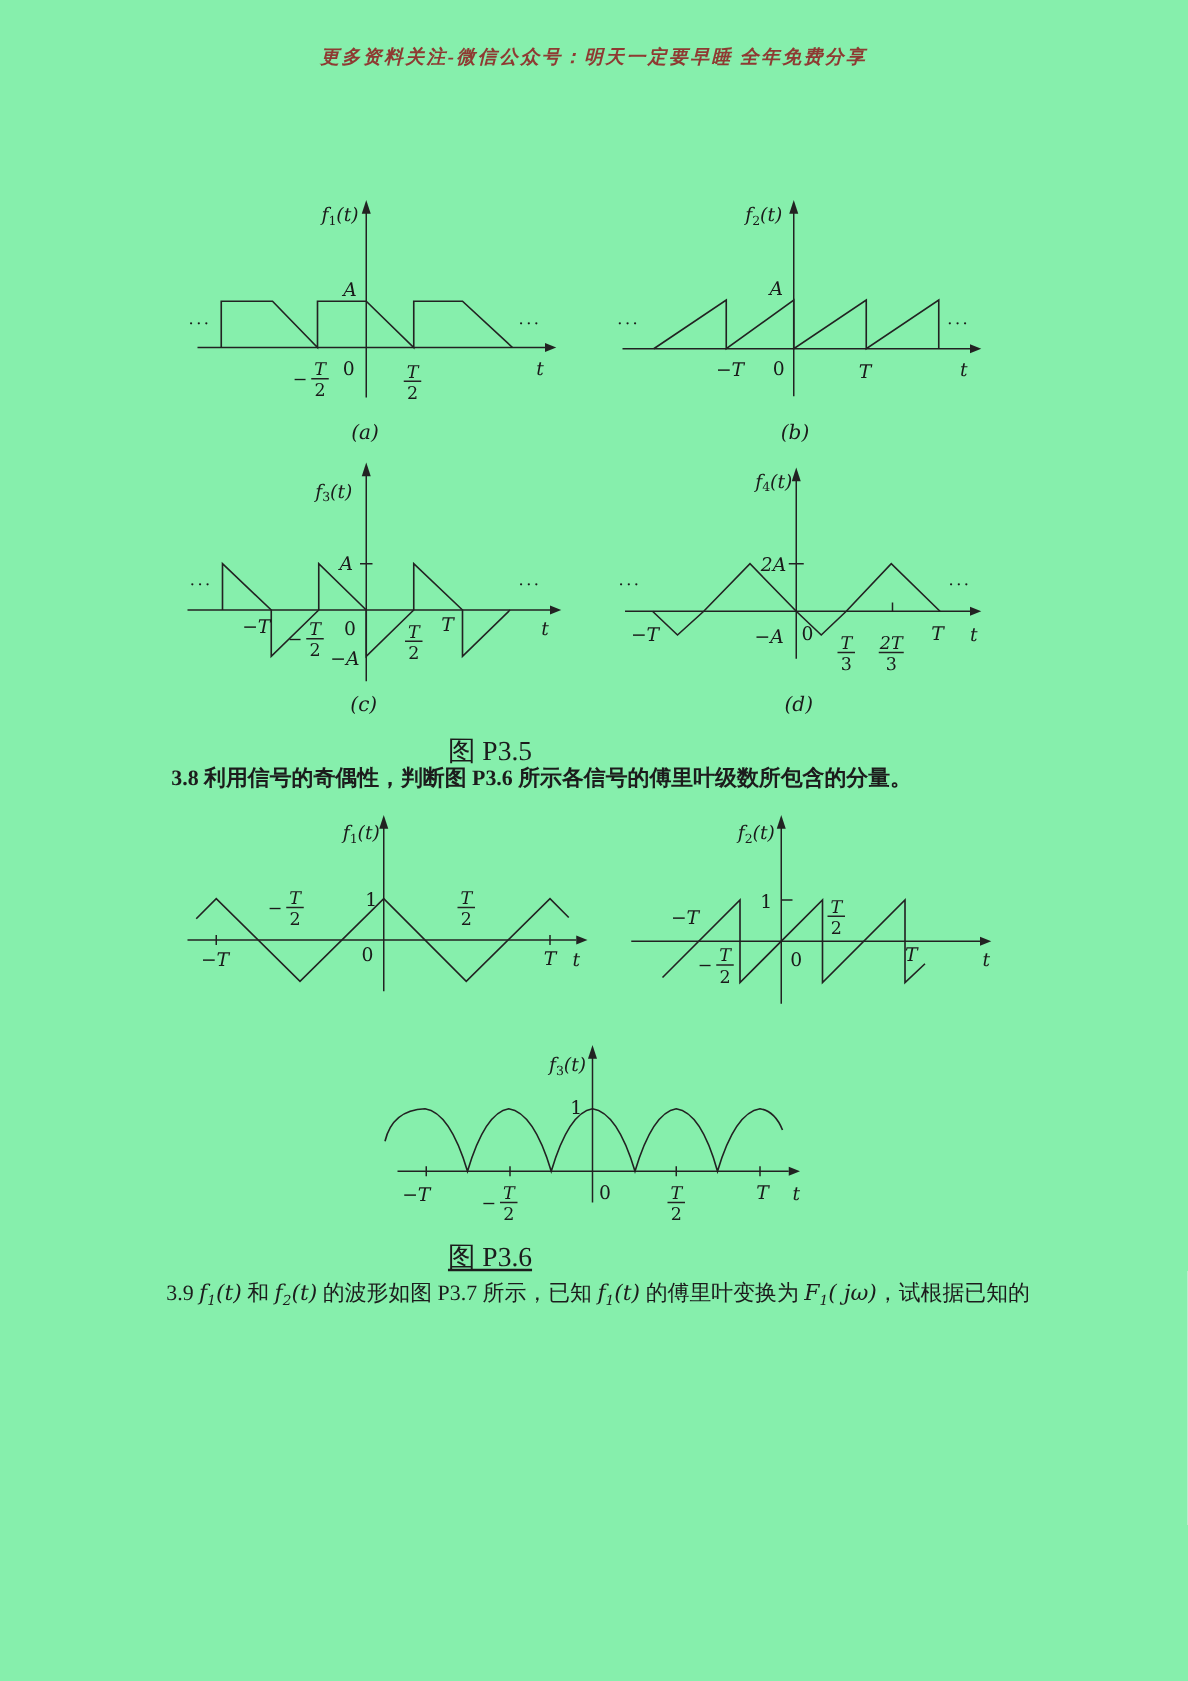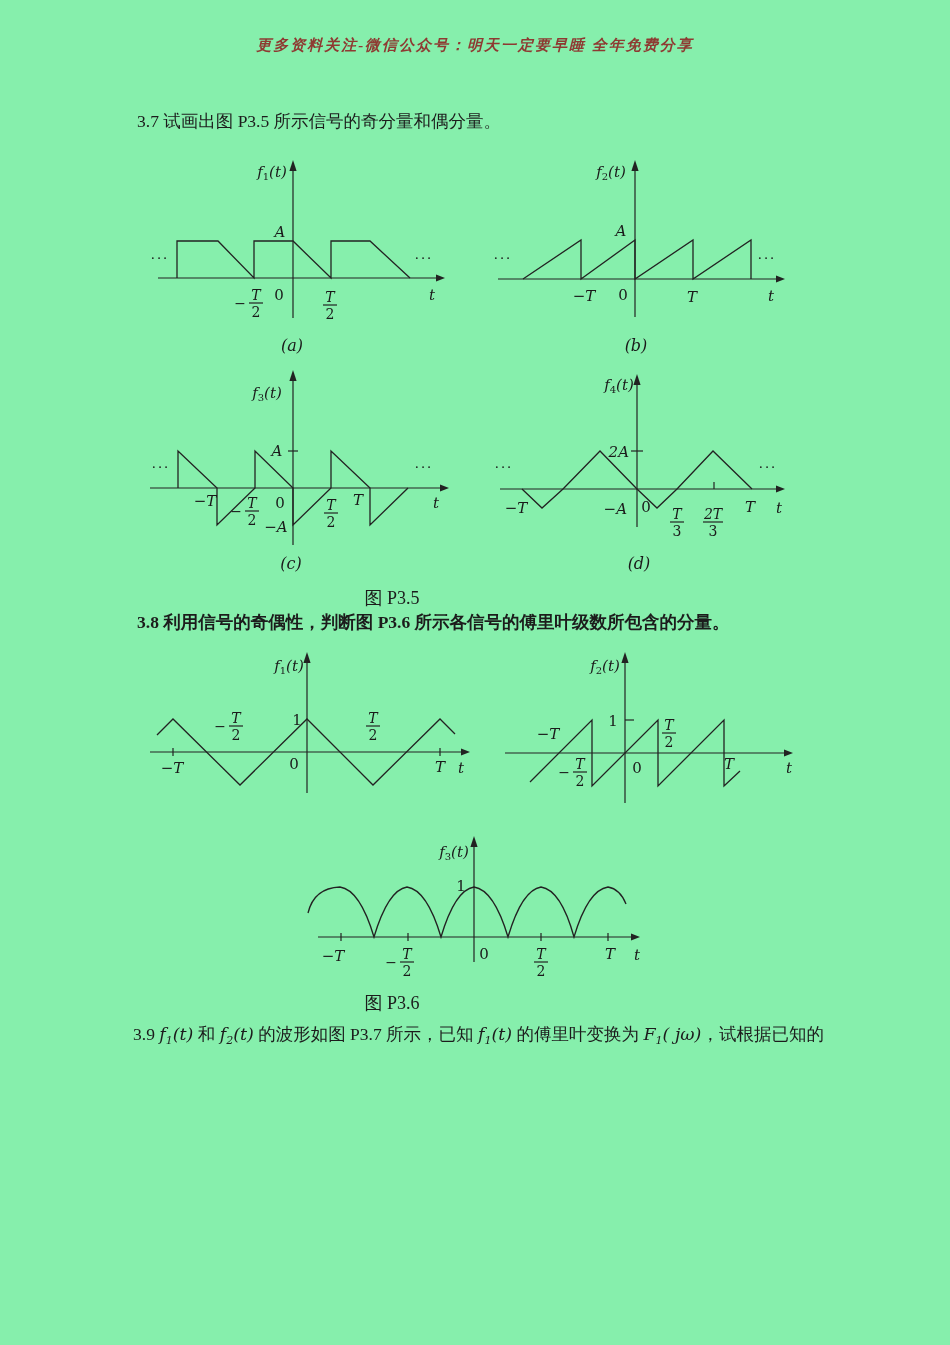--- a/index.html
+++ b/index.html
@@ -13,41 +13,40 @@
     font-size:15px;font-style:italic;font-weight:600;letter-spacing:2px;
   }
   .prob{
     position:absolute;font-size:17.5px;line-height:23px;white-space:nowrap;
   }
   #p37{left:137px;top:110px;}
   #p38{left:137px;top:611px;font-weight:bold;}
   #p39a{left:133px;top:1023px;}
   #p39b{left:143px;top:1071px;}
   .cap{
-    position:absolute;font-size:18px;transform:translateX(-50%);white-space:nowrap;
+    position:absolute;font-size:22px;transform:translateX(-50%);white-space:nowrap;
   }
   #cap35{left:392px;top:586px;}
-  #cap36{left:392px;top:991px;}
+  #cap36{left:392px;top:991px;text-decoration:underline;}
   .math{font-style:italic;font-family:"DejaVu Serif",serif;}
   .msub{font-style:italic;font-family:"DejaVu Serif",serif;font-size:11px;vertical-align:-4px;}
   #fig-canvas{position:absolute;left:0;top:0;}
   #fig-canvas text{font-family:"DejaVu Serif","Liberation Serif",serif;fill:#1a1a1a;}
   .it{font-style:italic;}
   .ax{stroke:#222;stroke-width:1.2;fill:none;}
   .wave{stroke:#222;stroke-width:1.3;fill:none;stroke-linejoin:miter;}
   .ah{fill:#222;stroke:none;}
 </style>
 </head>
 <body>
 
 <div class="page">
 
   <div class="hdr" style="color: rgb(142, 58, 50);">更多资料关注-微信公众号：明天一定要早睡 全年免费分享</div>
 
-  <div class="prob" id="p37">3.7 试画出图 P3.5 所示信号的奇分量和偶分量。</div>
 
   <svg id="fig-canvas" width="950" height="1345" viewBox="0 0 950 1345">
       <g>
         <line x1="158" y1="278" x2="436" y2="278" class="ax"></line>
         <polygon points="445,278 436,274.4 436,281.6" class="ah"></polygon>
         <line x1="293" y1="169" x2="293" y2="318" class="ax"></line>
         <polygon points="293,160 289.4,171 296.6,171" class="ah"></polygon>
         <path d="M177,278 L177,241 L218,241 L254,278 L254,241 L293,241 L331,278 L331,241 L370,241 L410,278" class="wave"></path>
         <text x="272" y="177" text-anchor="middle" font-size="15"><tspan class="it">f</tspan><tspan dy="3" font-size="10">1</tspan><tspan dy="-3" class="it">(t)</tspan></text>
         <text x="280" y="237" text-anchor="middle" font-size="15" class="it">A</text>

